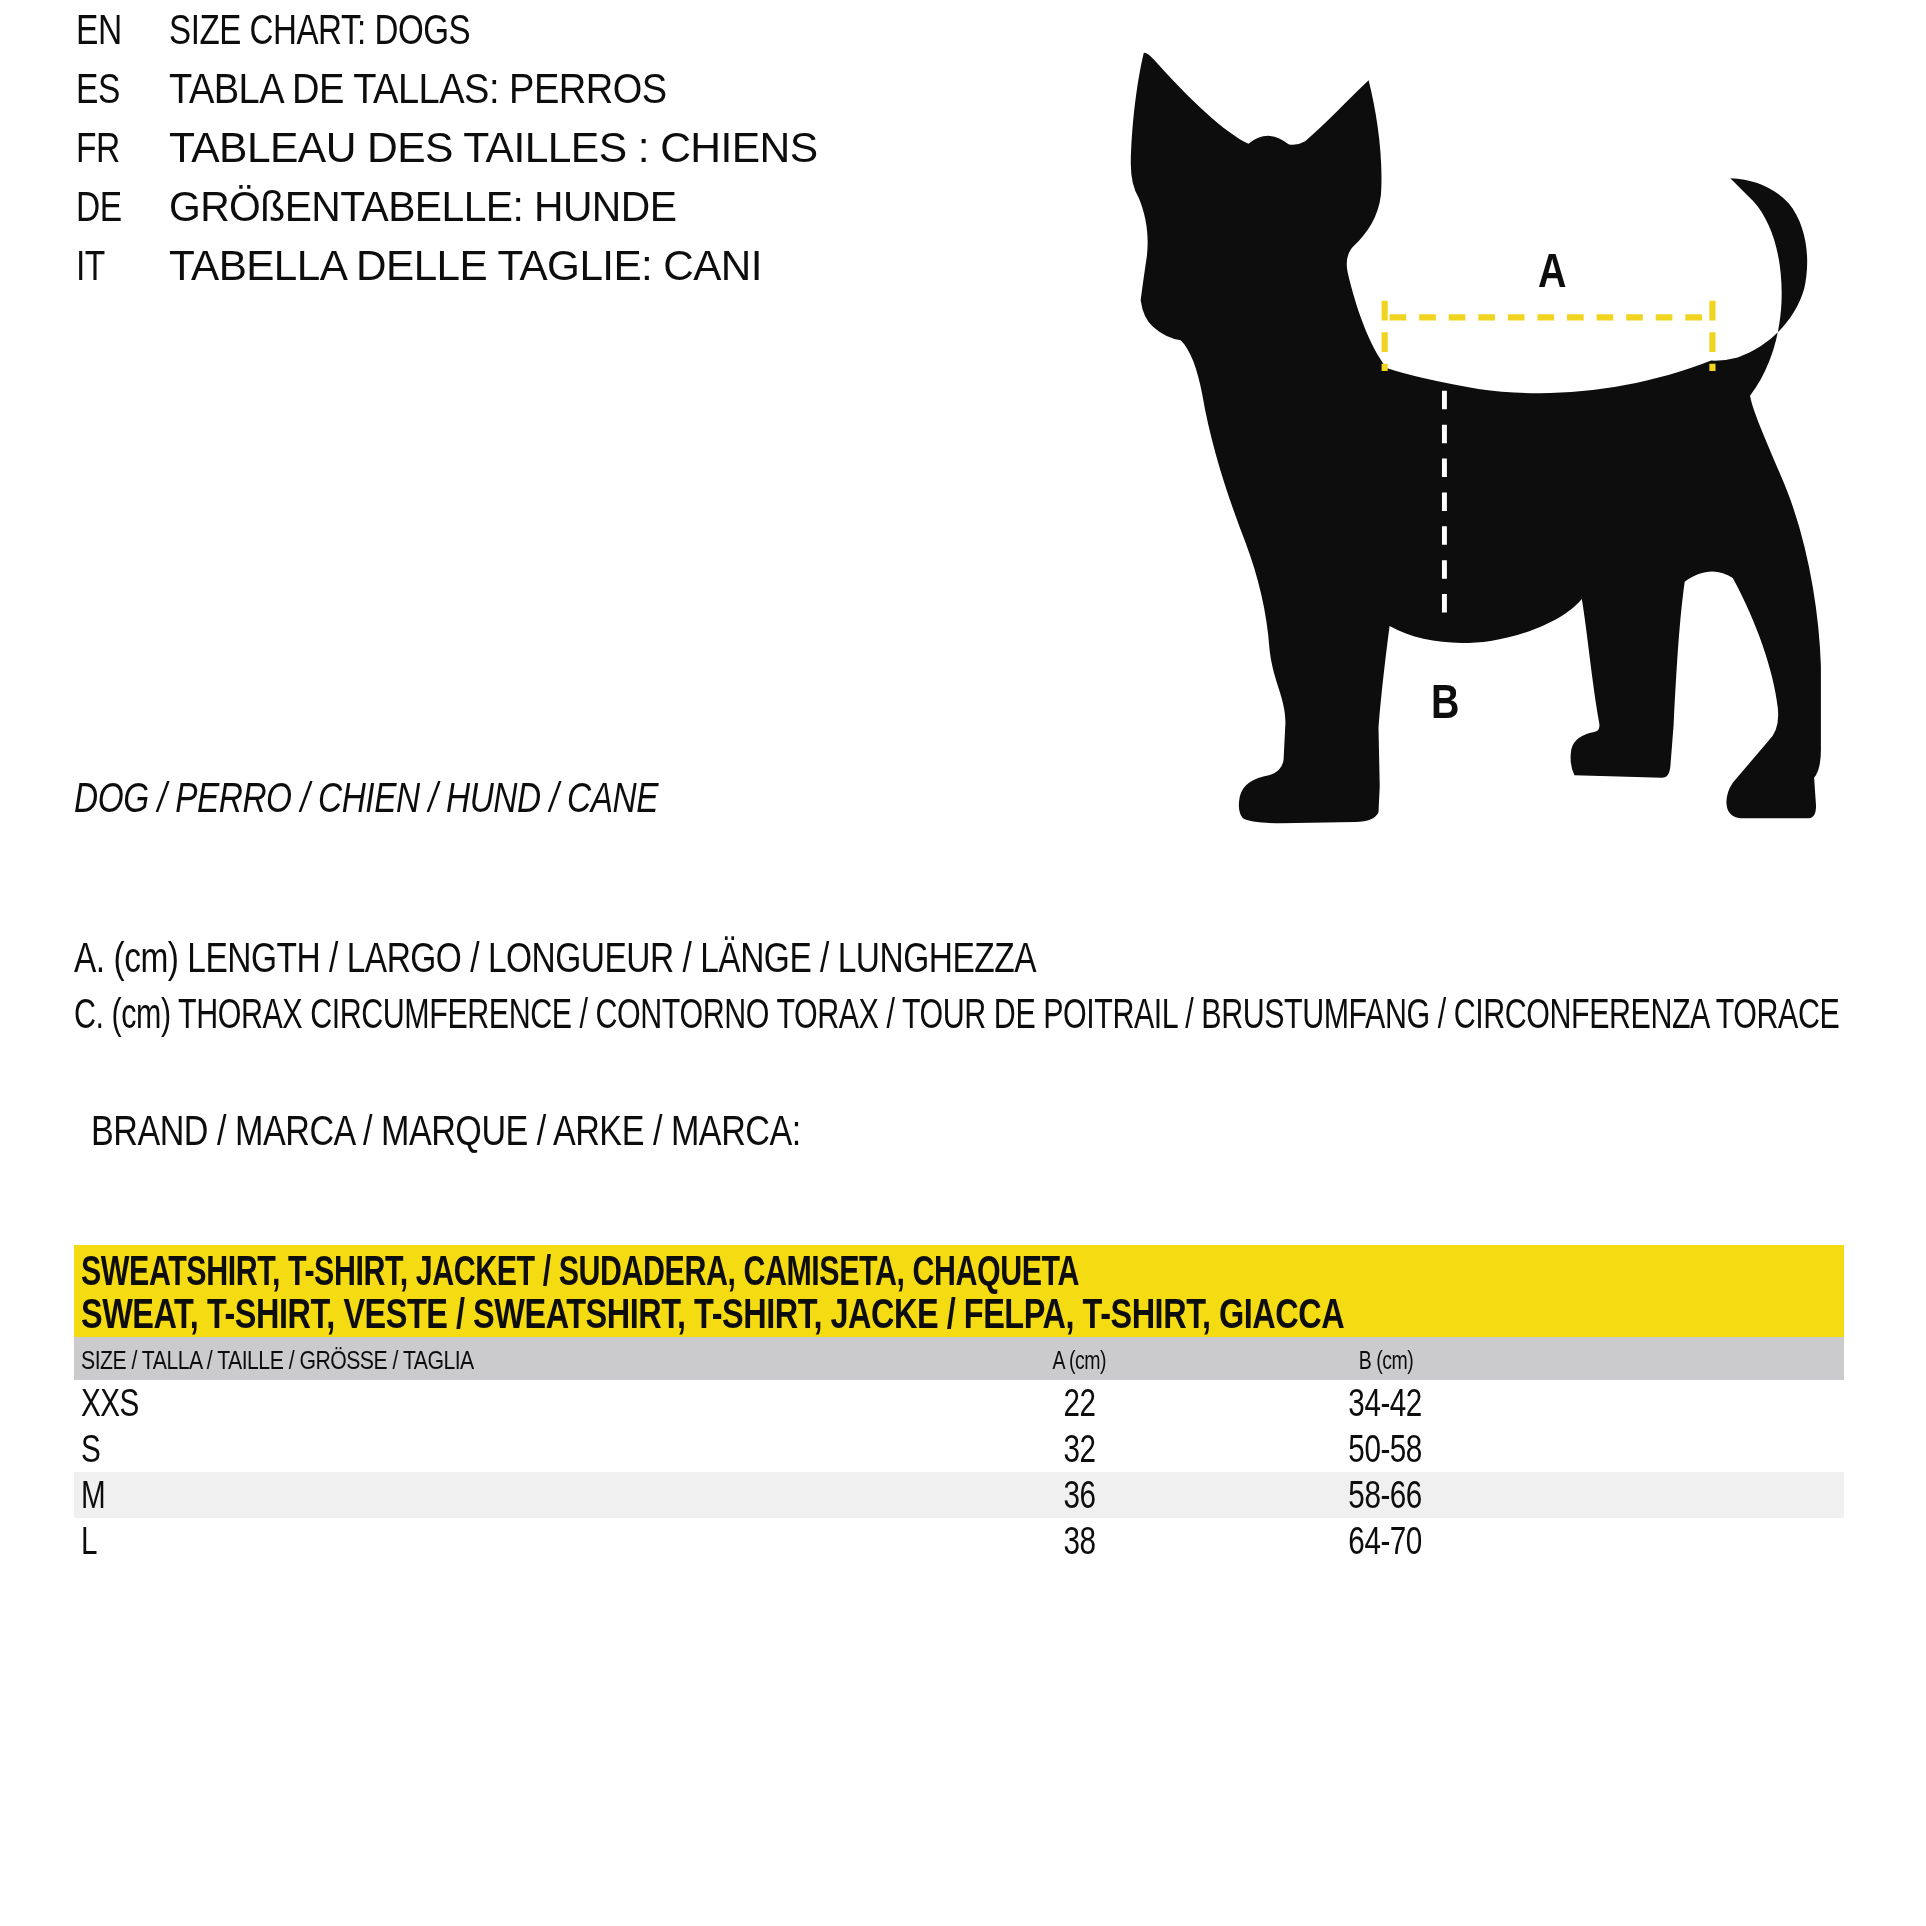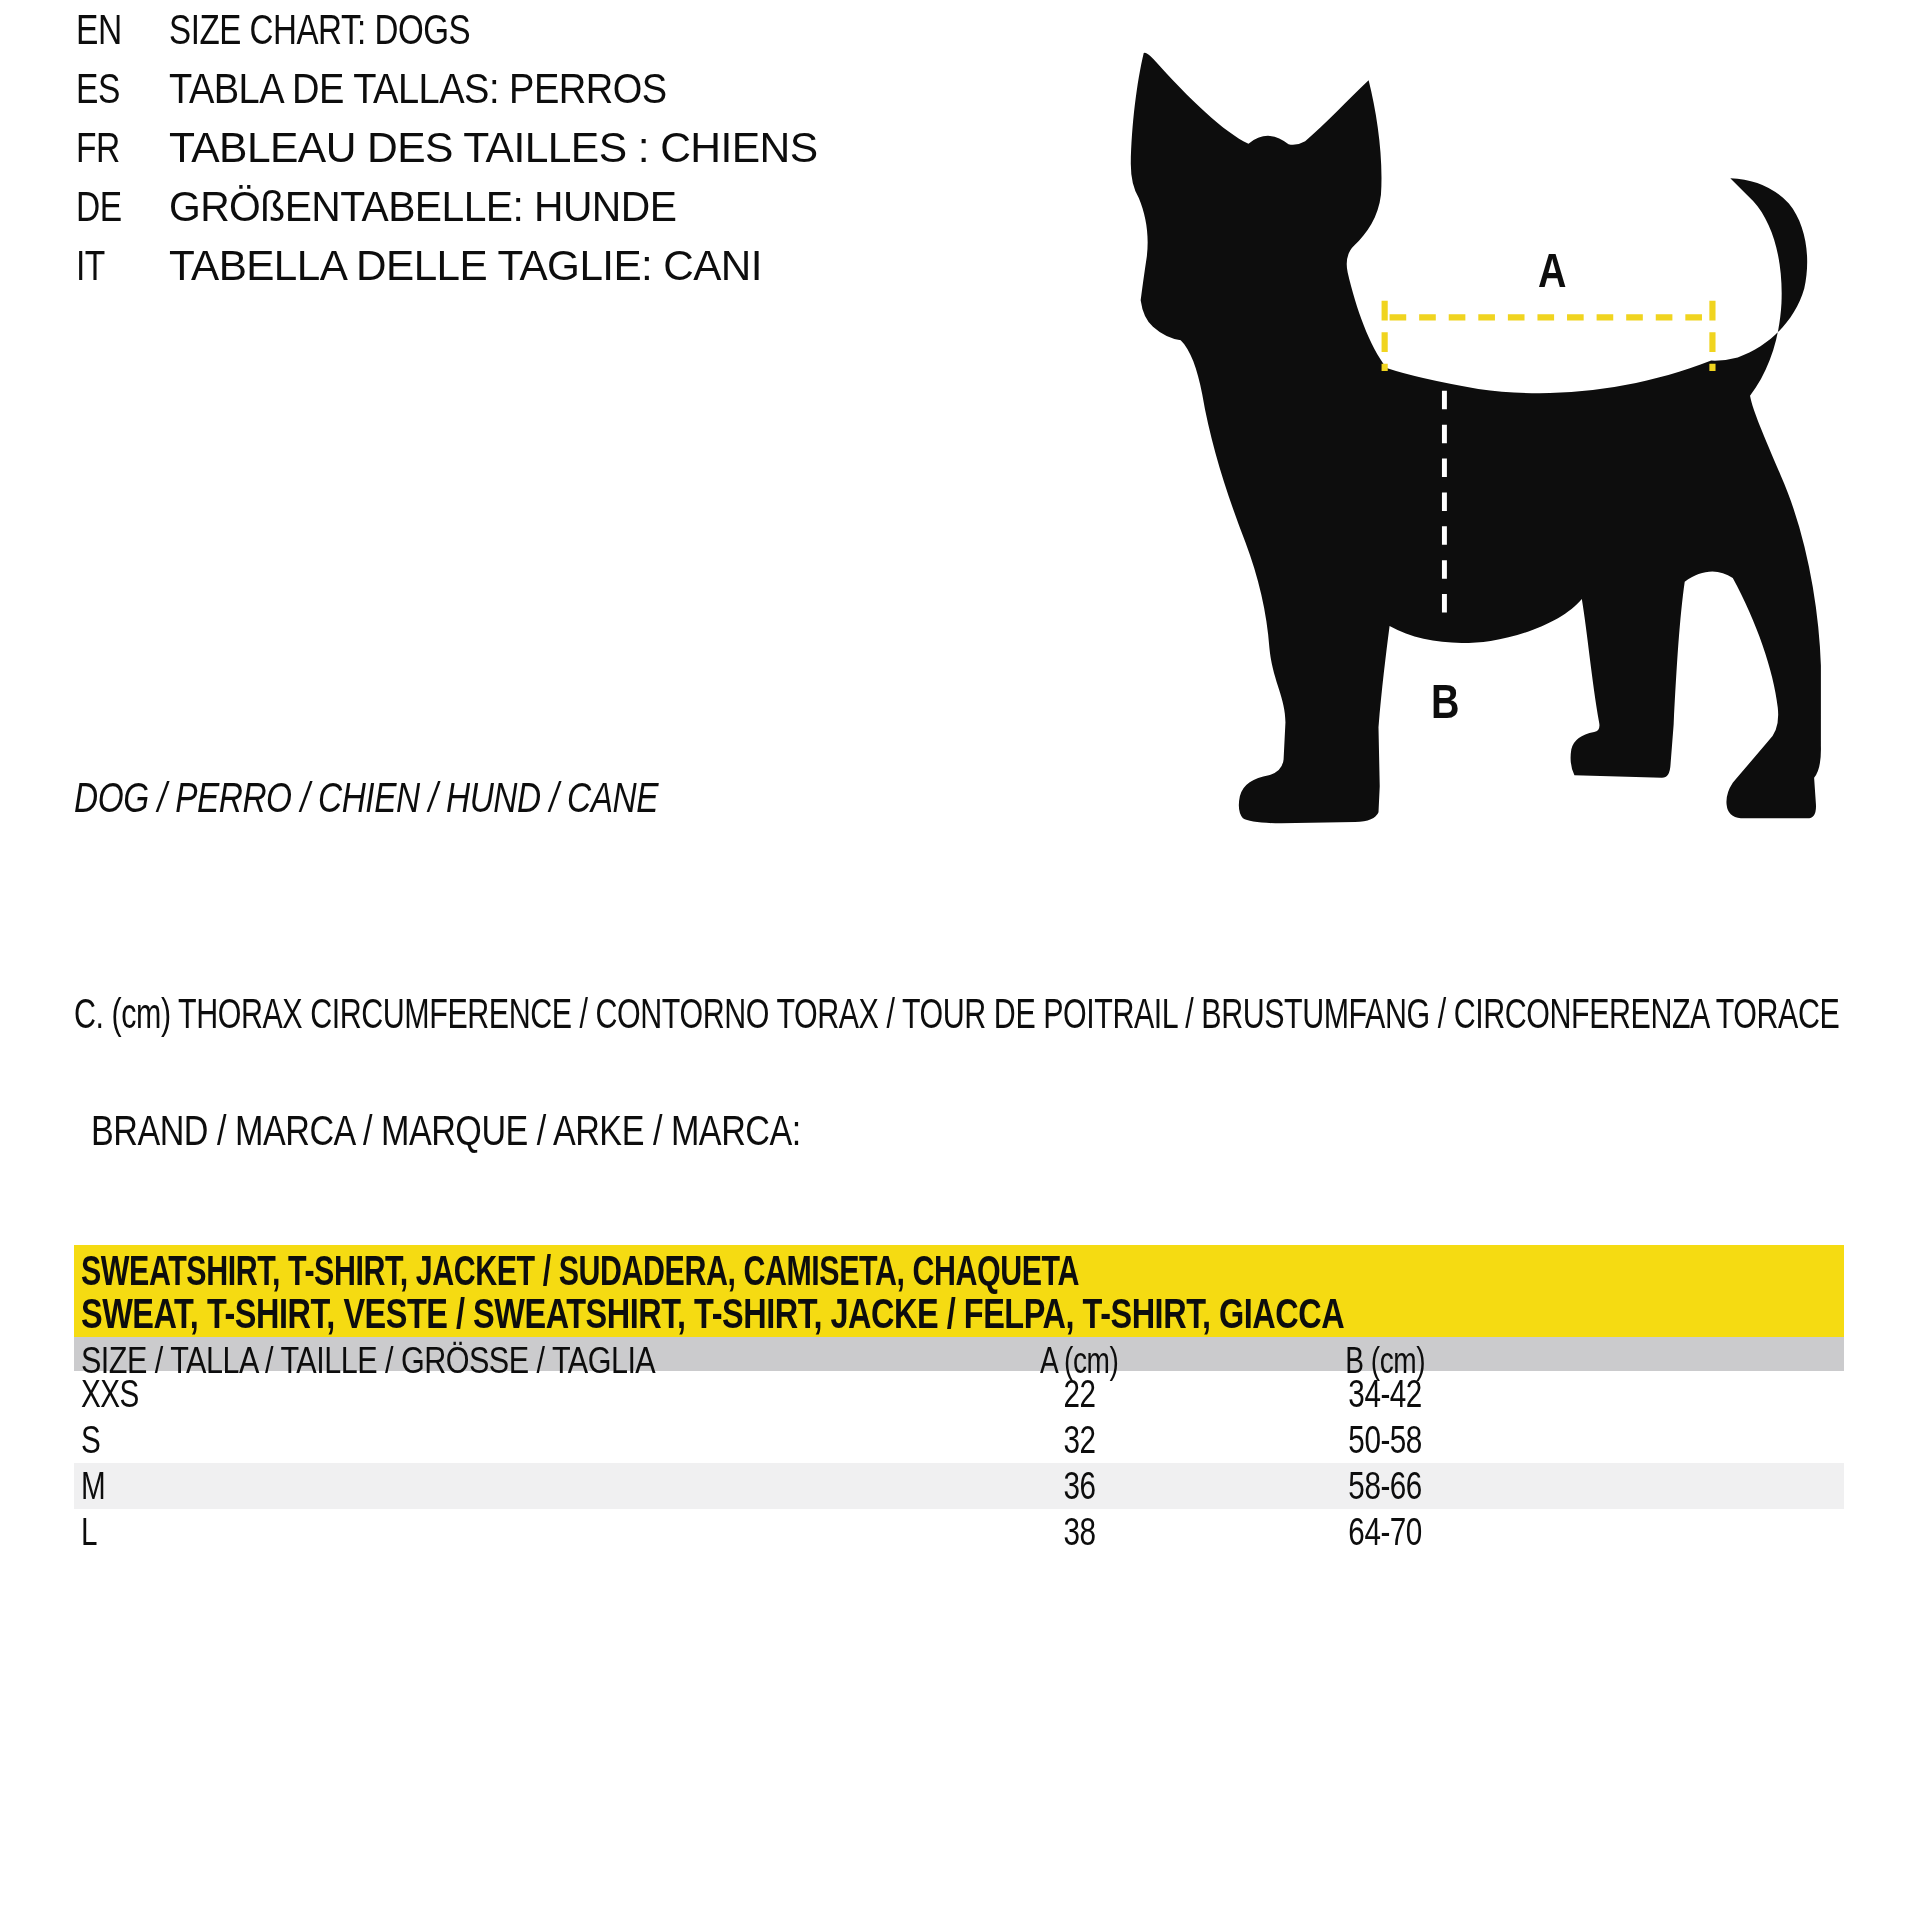--- a/index.html
+++ b/index.html
@@ -28,21 +28,21 @@
   .diagram-label{position:absolute;font-size:48px;font-weight:700;text-align:center;width:99px;line-height:49px;}
   .label-a{left:1503px;top:246px;}
   .label-b{left:1396px;top:677px;}
   .diagram-label .cond-c{transform:scaleX(0.82);}
 
   
   .size-table{position:absolute;left:74px;top:1245px;width:1770px;}
   .band{height:92px;padding-left:7.4px;box-sizing:border-box;}
   .band-line{font-size:42px;font-weight:700;line-height:43px;}
   .band-line1{padding-top:3.7px;}
-  .thead{position:relative;height:34px;line-height:47px;font-size:36px;}
+  .thead{position:relative;height:43px;line-height:47px;font-size:25px;}
   .trow{position:relative;height:46px;line-height:46px;font-size:38px;}
   .cell-size{position:absolute;left:7.4px;top:0;}
   .cell-a{position:absolute;left:850px;width:311px;top:0;text-align:center;}
   .cell-b{position:absolute;left:1161px;width:301px;top:0;text-align:center;}
 </style>
 </head>
 <body>
 
 <div class="canvas">
 
@@ -139,20 +139,23 @@
   <div class="diagram-label label-a">
     <span class="cond-c">A</span>
   </div>
   <div class="diagram-label label-b">
     <span class="cond-c">B</span>
   </div>
 
   <div class="free-line dog-caption">
     <span class="txt fit" style="transform: scaleX(0.776778);">DOG / PERRO / CHIEN / HUND / CANE</span>
   </div>
+  <div class="free-line measure-a">
+    <span class="txt fit" style="transform: scaleX(0.777833);">A. (cm) LENGTH / LARGO / LONGUEUR / LÄNGE / LUNGHEZZA</span>
+  </div>
   <div class="free-line measure-c">
     <span class="txt fit" style="transform: scaleX(0.706867);">C. (cm) THORAX CIRCUMFERENCE / CONTORNO TORAX / TOUR DE POITRAIL / BRUSTUMFANG / CIRCONFERENZA TORACE</span>
   </div>
   <div class="free-line brand-line">
     <span class="txt fit" style="transform: scaleX(0.793269);">BRAND / MARCA / MARQUE / ARKE / MARCA:</span>
   </div>
 
   <div class="size-table">
     <div class="band" style="background: rgb(245, 219, 18);">
       <div class="band-line band-line1">

